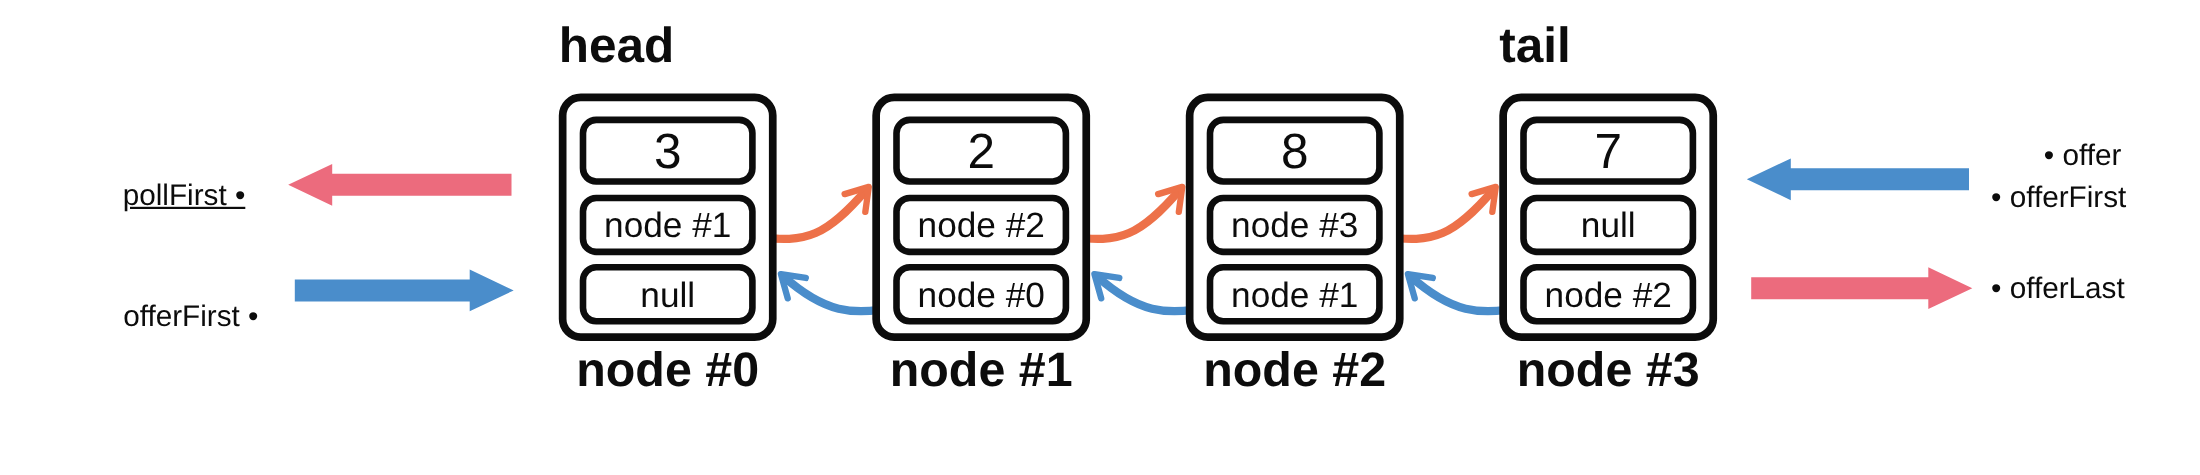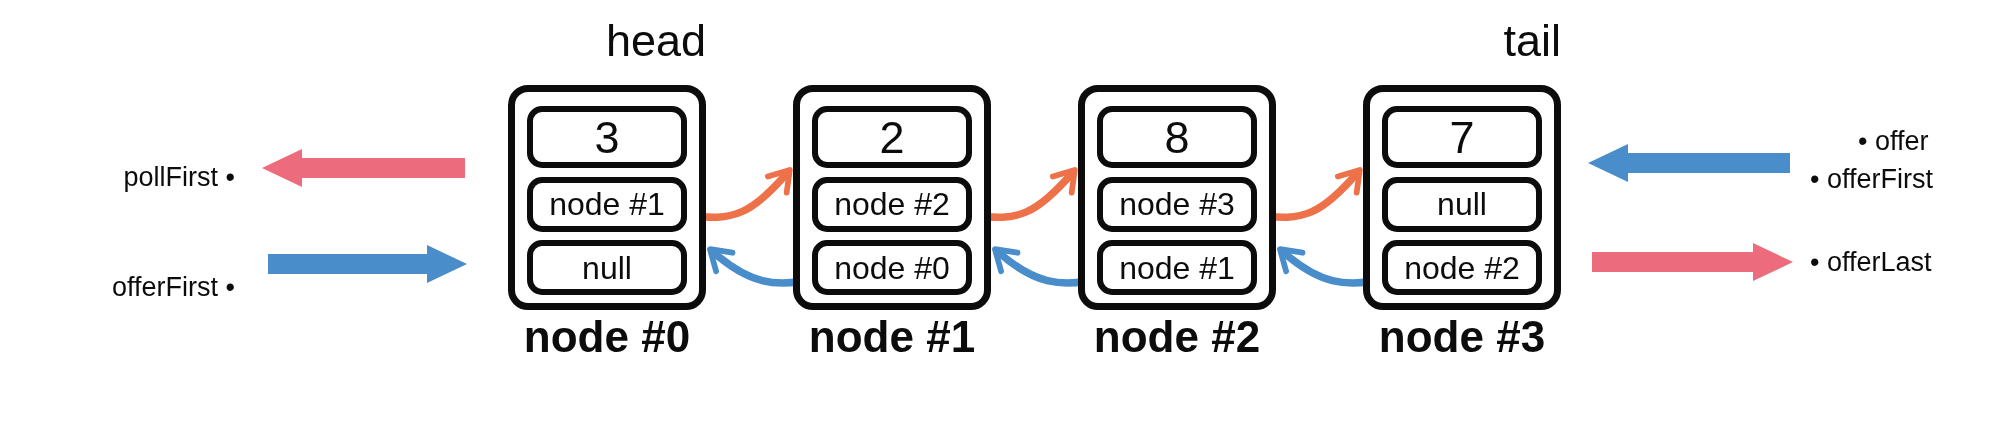--- a/index.html
+++ b/index.html
@@ -41,24 +41,24 @@
     background: #ffffff;
     font-weight: 500;
     line-height: 1;
   }
   .field.value { height: 62px; font-size: 45px; }
   .field.ptr   { height: 55px; font-size: 32px; }
   .pointer-label {
     position: absolute;
     top: 16px;
     width: 198px;
-    text-align: right;
+    text-align: left;
     font-size: 45px;
     line-height: 50px;
-    font-weight: 400;
+    font-weight: 700;
   }
   .node-caption {
     position: absolute;
     top: 313px;
     width: 198px;
     text-align: center;
     font-size: 44px;
     line-height: 48px;
     font-weight: 600;
   }
@@ -132,20 +132,20 @@
   </div>
   <div class="node-caption n2">node #2</div>
 
   <div class="node n3">
     <div class="field value">7</div>
     <div class="field ptr">null</div>
     <div class="field ptr">node #2</div>
   </div>
   <div class="node-caption n3">node #3</div>
 
-  <div class="side-label right-align" style="left:60px; top:162px;">pollFirst •</div>
+  <div class="side-label right-align" style="left:48px; top:162px;text-decoration:underline;">pollFirst •</div>
   <div class="side-label right-align" style="left:60px; top:248px;margin-top:24px;">offerFirst •</div>
 
   <div class="side-label" style="left:1810px; top:126px;margin-left:48px;">• offer</div>
   <div class="side-label" style="left:1810px; top:164px;">• offerFirst</div>
   <div class="side-label" style="left:1810px; top:247px;">• offerLast</div>
 
 </div>
 
 </body></html>

